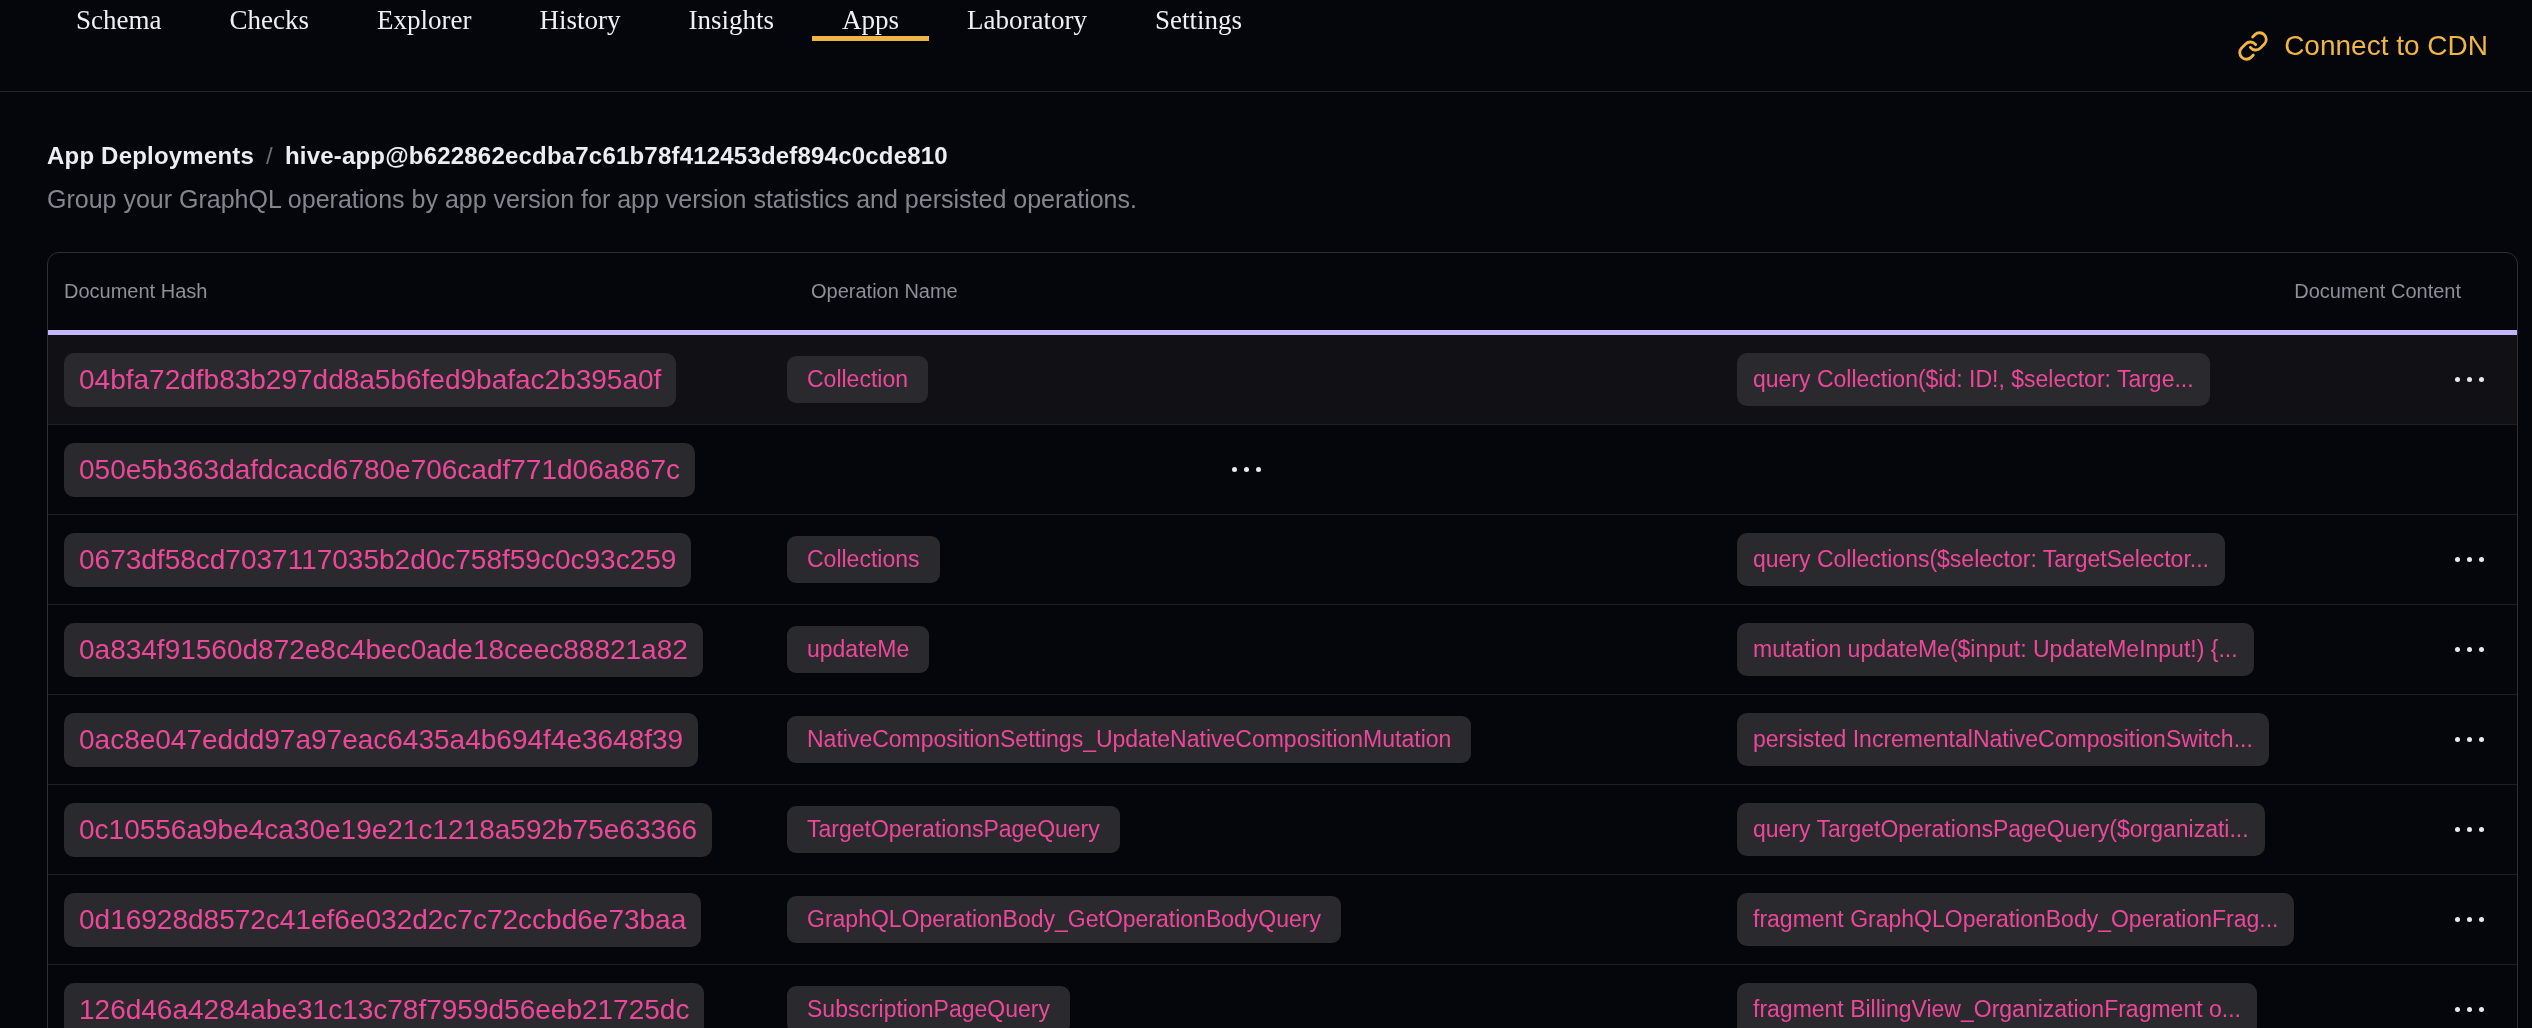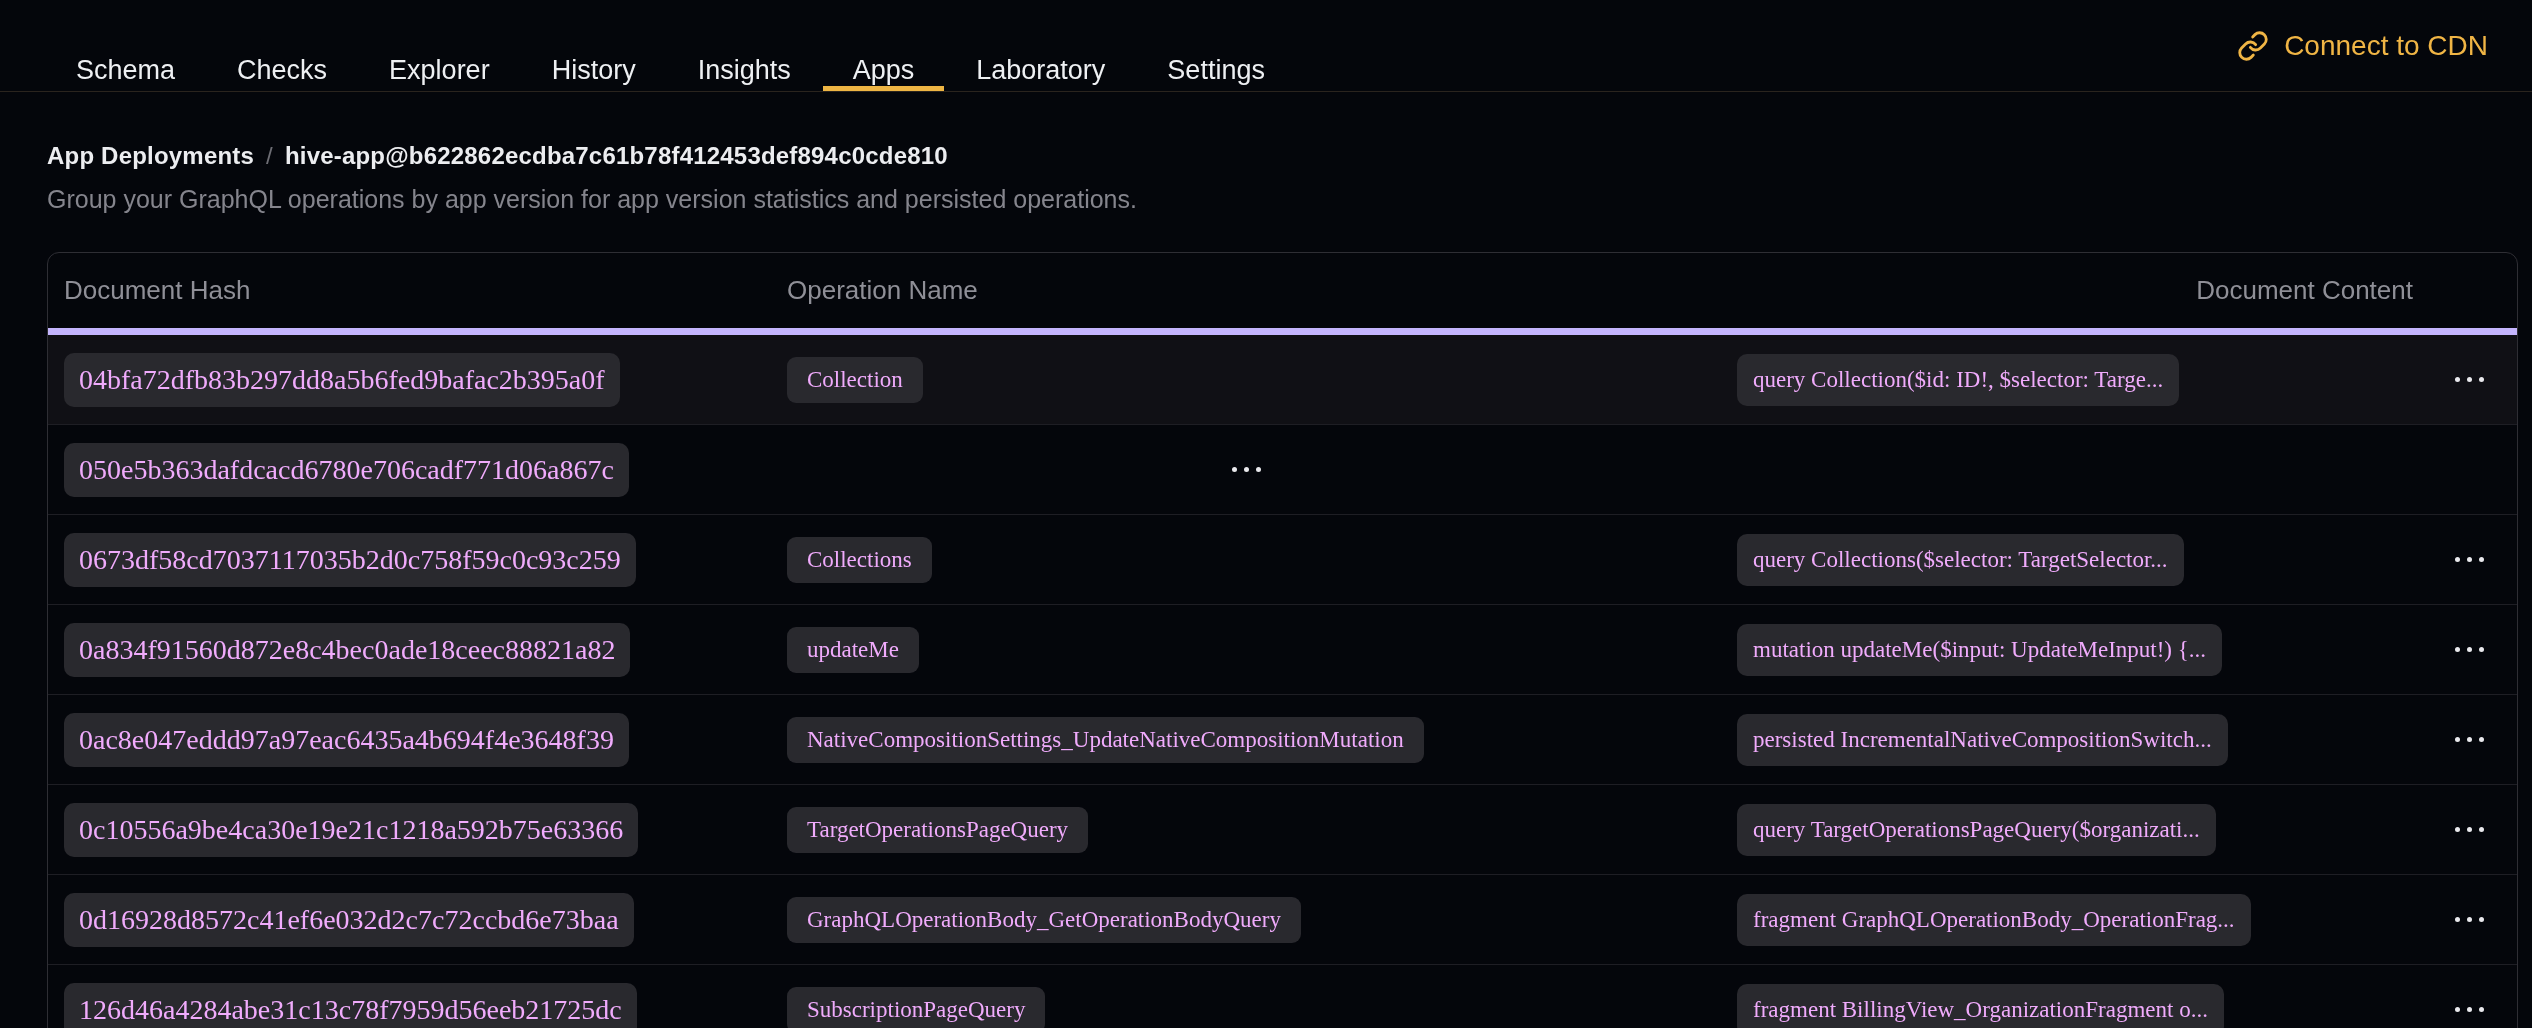--- a/index.html
+++ b/index.html
@@ -12,21 +12,21 @@
 
   
   .topnav {
     display: flex;
     align-items: stretch;
     height: 92px;
     border-bottom: 1px solid #2a241e;
     padding-left: 46px;
     background: #04060b;
   }
-  .nav-items { display: flex; align-items: flex-end; gap: 2px; }
+  .nav-items { display: flex; align-items: flex-start; gap: 8px; font-family: Liberation Serif, serif; }
   .nav-item {
     display: flex;
     align-items: center;
     padding: 5px 30px 0 30px;
     font-size: 27px;
     color: #eef0f3;
     border-bottom: 5px solid transparent;
     cursor: pointer;
     white-space: nowrap;
   }
@@ -72,39 +72,40 @@
     border-radius: 12px;
     overflow: hidden;
   }
   .t-row {
     display: grid;
     grid-template-columns: 723px 950px 700px 1fr;
     align-items: center;
   }
   .t-head {
     height: 82px;
-    border-bottom: 7px solid #c4b5fd;
+    border-bottom: 5px solid #c4b5fd;
     color: #8f8f97;
-    font-size: 26px;
+    font-size: 20px;
+    gap: 24px;
   }
   .t-head .cell { padding-left: 16px; }
   .t-head .cell.right { text-align: right; padding-right: 8px; padding-left: 0; }
   .data-row {
     height: 90px;
     border-bottom: 1px solid #1e1e24;
   }
   .data-row.highlight { background: #101015; }
   .cell { padding-left: 16px; overflow: hidden; white-space: nowrap; }
   .cell.menu { padding-left: 0; display: flex; justify-content: center; }
 
   .pill {
     display: inline-block;
     background: #29292e;
-    color: #f0abfc;
-    font-family: Liberation Serif, serif;
+    color: #ec4899;
+    font-family: Liberation Sans, sans-serif;
     border-radius: 10px;
     white-space: nowrap;
   }
   .pill-hash { font-size: 28px; padding: 11px 15px; }
   .pill-op   { font-size: 23px; padding: 10px 20px; border-radius: 9px; }
   .pill-code { font-size: 23px; padding: 13px 16px; }
 
   .menu-btn {
     display: inline-flex;
     gap: 7px;

